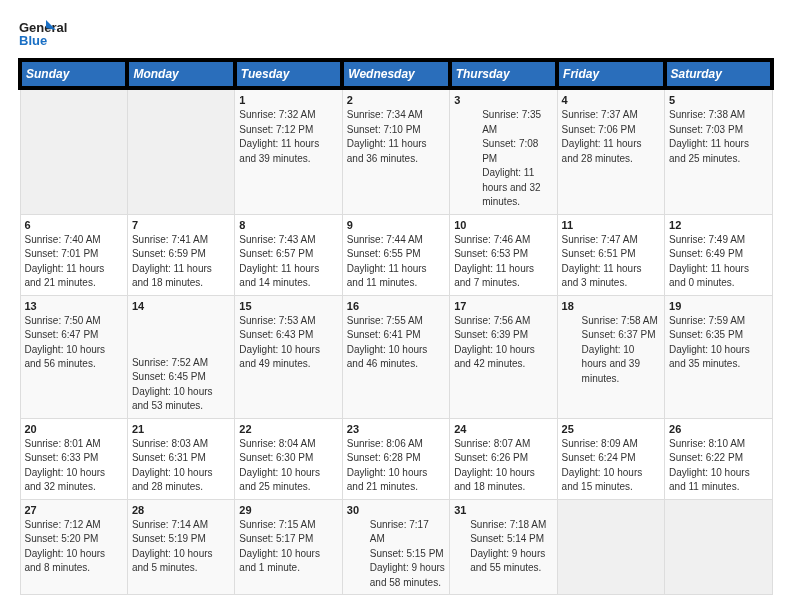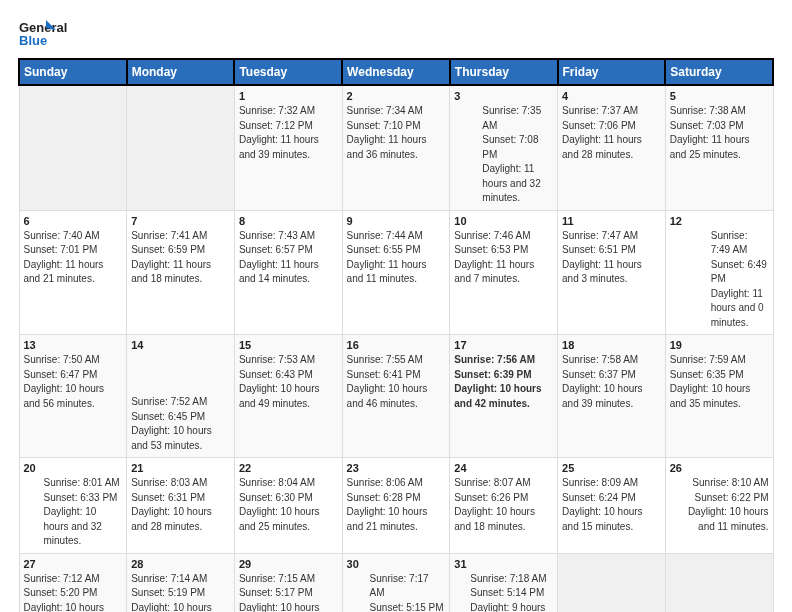--- a/index.html
+++ b/index.html
@@ -50,21 +50,22 @@
       border-collapse: collapse;
       table-layout: fixed;
     }
     thead tr th {
       background: #2a6ebb;
       color: #fff;
       font-size: 12px;
       font-weight: bold;
       padding: 5px 4px;
       text-align: left;
-      border: 2px solid #000000;
+      border: 4px solid #000000;
+      font-style: italic;
     }
     tbody tr td {
       vertical-align: top;
       border: 1px solid #ddd;
       padding: 4px 4px 4px 4px;
       font-size: 9.5px;
       color: #333;
       height: 80px;
       background: #fff;
     }
@@ -187,21 +188,21 @@
 Daylight: 11 hours and 7 minutes.</div>
           </td>
           <td>
             <span class="day-number">11</span>
             <div class="day-info" style="white-space: pre-line;">Sunrise: 7:47 AM
 Sunset: 6:51 PM
 Daylight: 11 hours and 3 minutes.</div>
           </td>
           <td>
             <span class="day-number">12</span>
-            <div class="day-info" style="white-space: pre-line; margin-left: 41px;">Sunrise: 7:49 AM
+            <div class="day-info" style="white-space: pre-line;">Sunrise: 7:49 AM
 Sunset: 6:49 PM
 Daylight: 11 hours and 0 minutes.</div>
           </td>
         </tr>
         <tr>
           <td>
             <span class="day-number">13</span>
             <div class="day-info" style="white-space: pre-line;">Sunrise: 7:50 AM
 Sunset: 6:47 PM
 Daylight: 10 hours and 56 minutes.</div>
@@ -219,41 +220,41 @@
 Daylight: 10 hours and 49 minutes.</div>
           </td>
           <td>
             <span class="day-number">16</span>
             <div class="day-info" style="white-space: pre-line;">Sunrise: 7:55 AM
 Sunset: 6:41 PM
 Daylight: 10 hours and 46 minutes.</div>
           </td>
           <td>
             <span class="day-number">17</span>
-            <div class="day-info" style="white-space: pre-line; font-weight: bold;">Sunrise: 7:56 AM
+            <div class="day-info" style="white-space: pre-line;">Sunrise: 7:56 AM
 Sunset: 6:39 PM
 Daylight: 10 hours and 42 minutes.</div>
           </td>
           <td>
             <span class="day-number">18</span>
-            <div class="day-info" style="white-space: pre-line;">Sunrise: 7:58 AM
+            <div class="day-info" style="white-space: pre-line; margin-left: 20px;">Sunrise: 7:58 AM
 Sunset: 6:37 PM
 Daylight: 10 hours and 39 minutes.</div>
           </td>
           <td>
             <span class="day-number">19</span>
             <div class="day-info" style="white-space: pre-line;">Sunrise: 7:59 AM
 Sunset: 6:35 PM
 Daylight: 10 hours and 35 minutes.</div>
           </td>
         </tr>
         <tr>
           <td>
             <span class="day-number">20</span>
-            <div class="day-info" style="white-space: pre-line; margin-left: 20px;">Sunrise: 8:01 AM
+            <div class="day-info" style="white-space: pre-line;">Sunrise: 8:01 AM
 Sunset: 6:33 PM
 Daylight: 10 hours and 32 minutes.</div>
           </td>
           <td>
             <span class="day-number">21</span>
             <div class="day-info" style="white-space: pre-line;">Sunrise: 8:03 AM
 Sunset: 6:31 PM
 Daylight: 10 hours and 28 minutes.</div>
           </td>
           <td>
@@ -275,21 +276,21 @@
 Daylight: 10 hours and 18 minutes.</div>
           </td>
           <td>
             <span class="day-number">25</span>
             <div class="day-info" style="white-space: pre-line;">Sunrise: 8:09 AM
 Sunset: 6:24 PM
 Daylight: 10 hours and 15 minutes.</div>
           </td>
           <td>
             <span class="day-number">26</span>
-            <div class="day-info" style="white-space: pre-line; text-align: right;">Sunrise: 8:10 AM
+            <div class="day-info" style="white-space: pre-line;">Sunrise: 8:10 AM
 Sunset: 6:22 PM
 Daylight: 10 hours and 11 minutes.</div>
           </td>
         </tr>
         <tr>
           <td>
             <span class="day-number">27</span>
             <div class="day-info" style="white-space: pre-line;">Sunrise: 7:12 AM
 Sunset: 5:20 PM
 Daylight: 10 hours and 8 minutes.</div>

